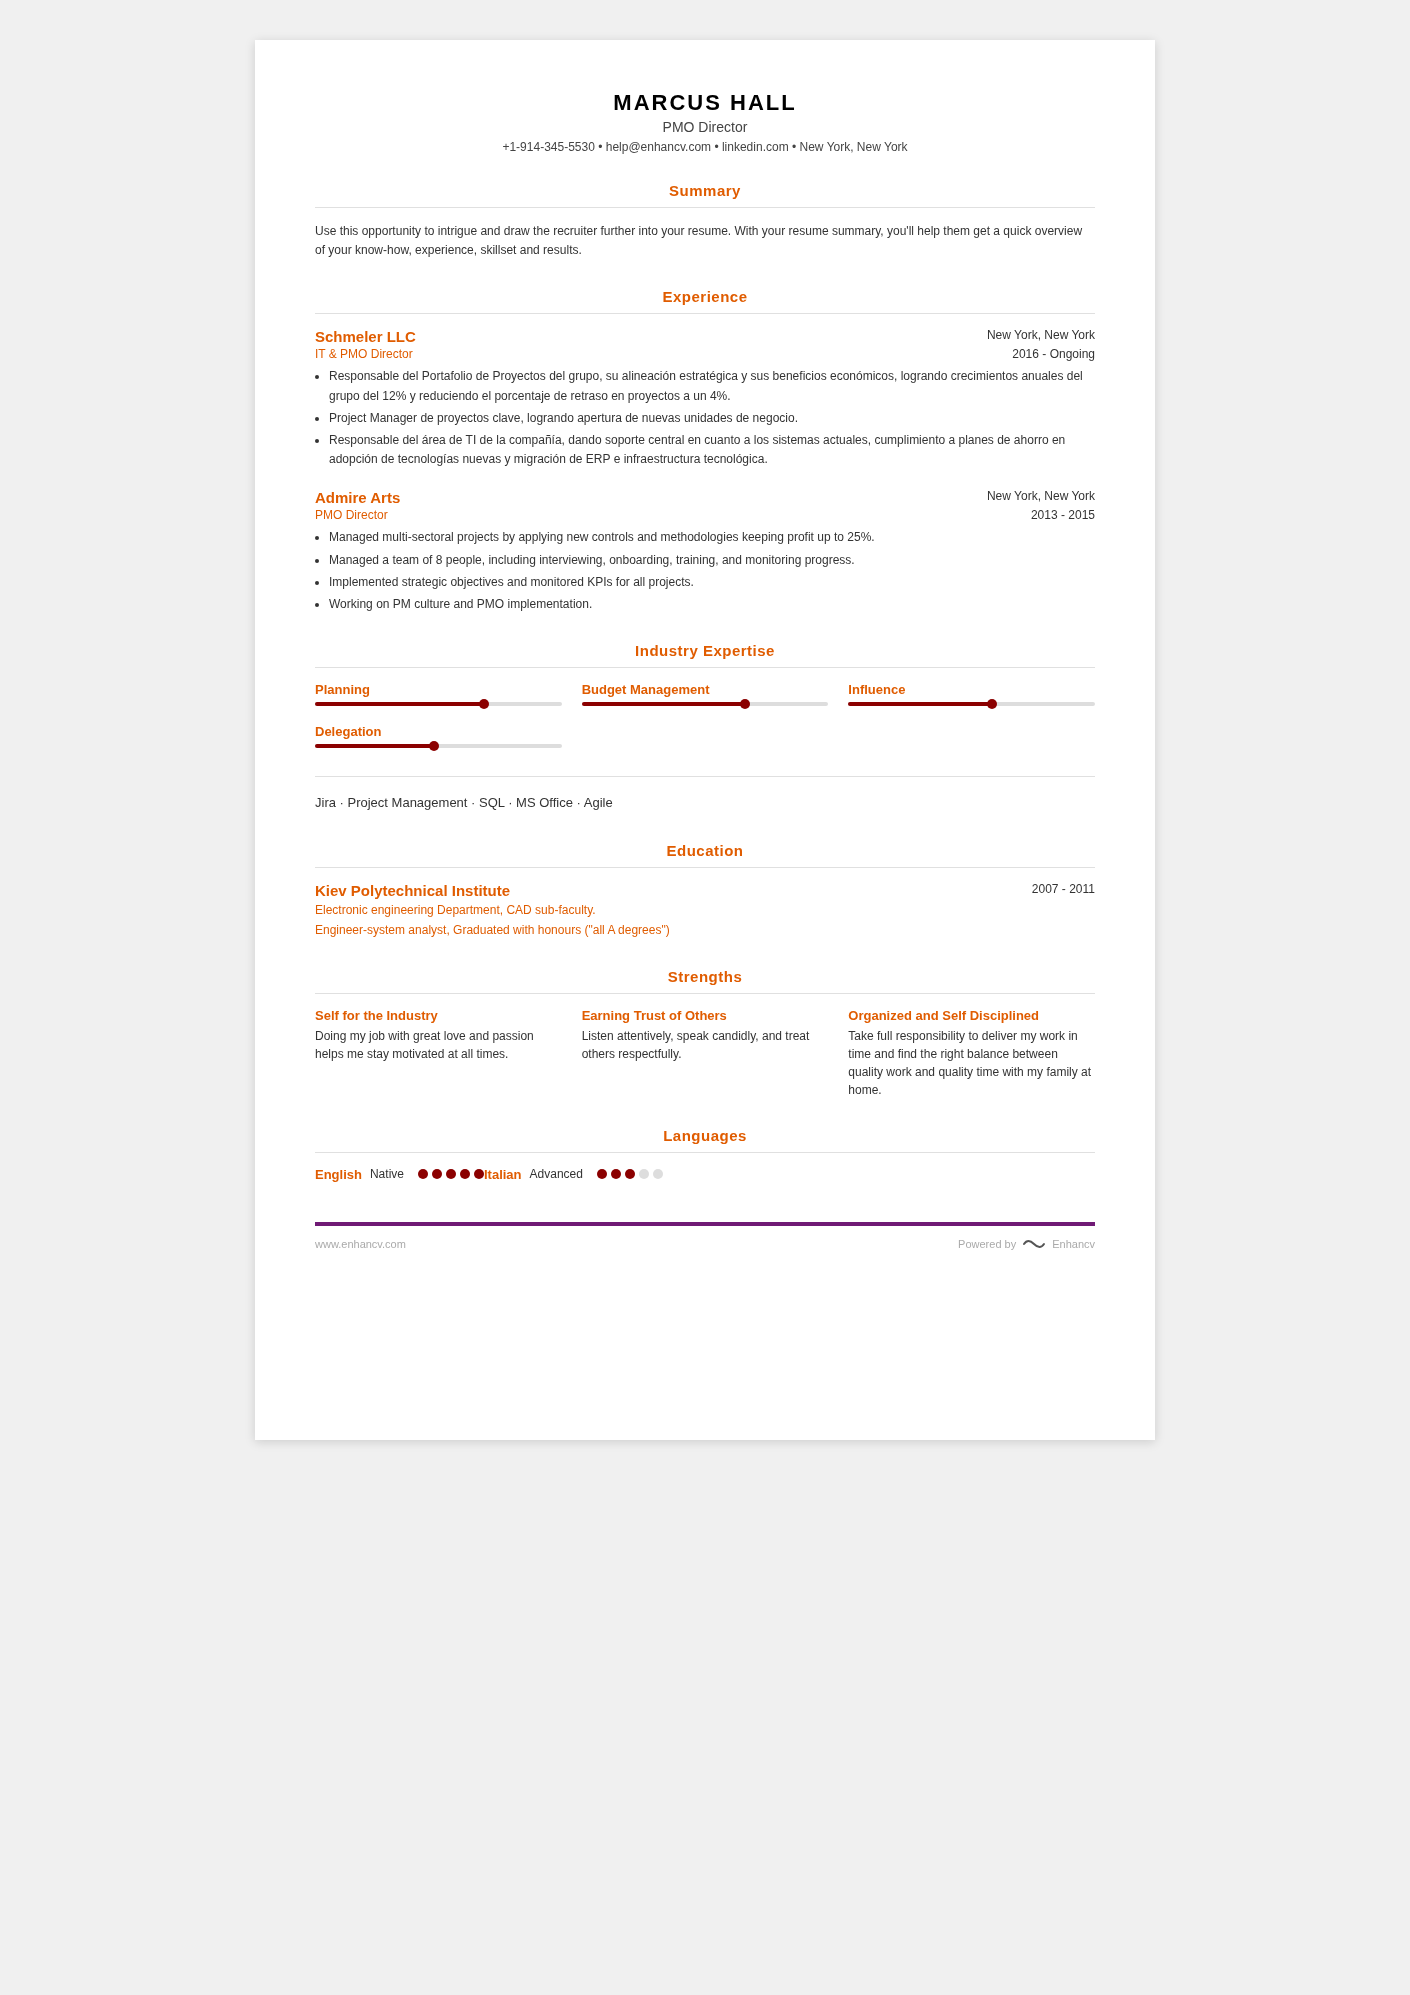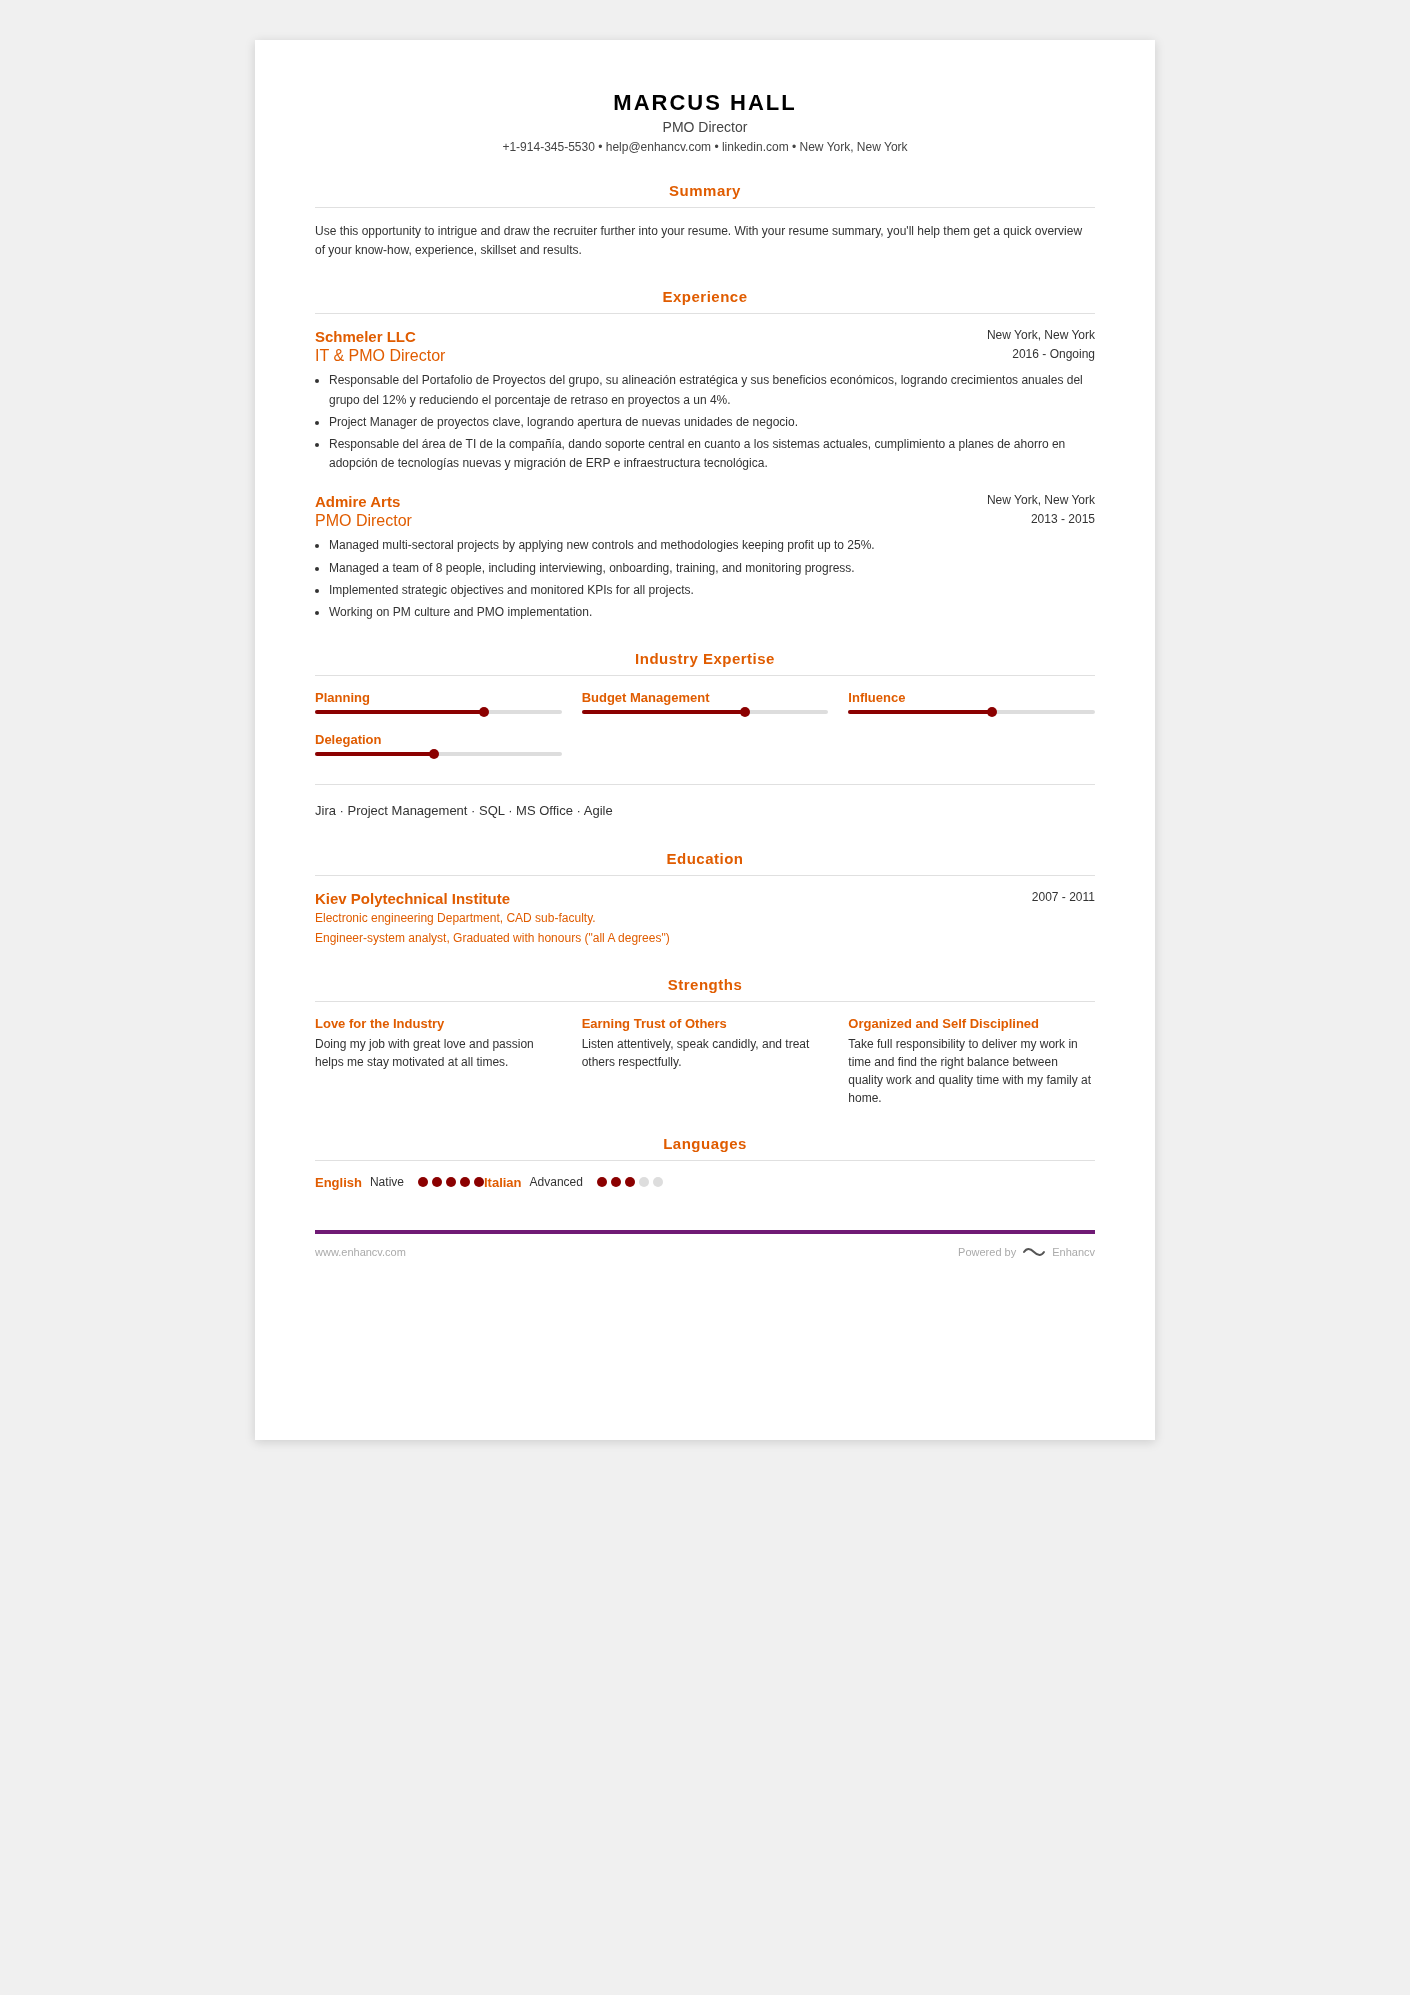--- a/index.html
+++ b/index.html
@@ -47,21 +47,21 @@
     }
 
     
     .summary-text { font-size: 12px; color: #333; line-height: 1.6; }
 
     
     .exp-entry { margin-bottom: 20px; }
     .exp-header { display: flex; justify-content: space-between; align-items: flex-start; margin-bottom: 2px; }
     .exp-company { font-size: 15px; color: #e05c00; font-weight: 600; }
     .exp-location { font-size: 12px; color: #333; text-align: center; }
-    .exp-role { font-size: 16px; color: #e05c00; }
+    .exp-role { font-size: 12px; color: #e05c00; }
     .exp-dates { font-size: 12px; color: #333; }
     .exp-bullets { margin-top: 6px; margin-left: 14px; }
     .exp-bullets li { font-size: 12px; color: #333; line-height: 1.6; margin-bottom: 3px; list-style: disc; }
 
     
     .skills-grid { display: grid; grid-template-columns: 1fr 1fr 1fr; gap: 18px 20px; margin-top: 8px; }
     .skill-item { }
     .skill-label { font-size: 13px; color: #e05c00; font-weight: 600; margin-bottom: 5px; }
     .skill-bar-bg { background: #ddd; height: 4px; border-radius: 2px; position: relative; }
     .skill-bar-fill { background: #8b0000; height: 4px; border-radius: 2px; position: relative; }
@@ -232,21 +232,21 @@
           </div>
         </div>
       </div>
   </div>
 
   <div class="section">
     <div class="section-title">Strengths</div>
     <hr class="section-divider">
     <div class="strengths-grid" id="strengths-grid">
         <div class="strength-item">
-          <div class="strength-title">Love for the Industry</div>
+          <div class="strength-title">Self for the Industry</div>
           <div class="strength-desc">Doing my job with great love and passion helps me stay motivated at all times.</div>
         </div>
         <div class="strength-item">
           <div class="strength-title">Earning Trust of Others</div>
           <div class="strength-desc">Listen attentively, speak candidly, and treat others respectfully.</div>
         </div>
         <div class="strength-item">
           <div class="strength-title">Organized and Self Disciplined</div>
           <div class="strength-desc">Take full responsibility to deliver my work in time and find the right balance between quality work and quality time with my family at home.</div>
         </div>

